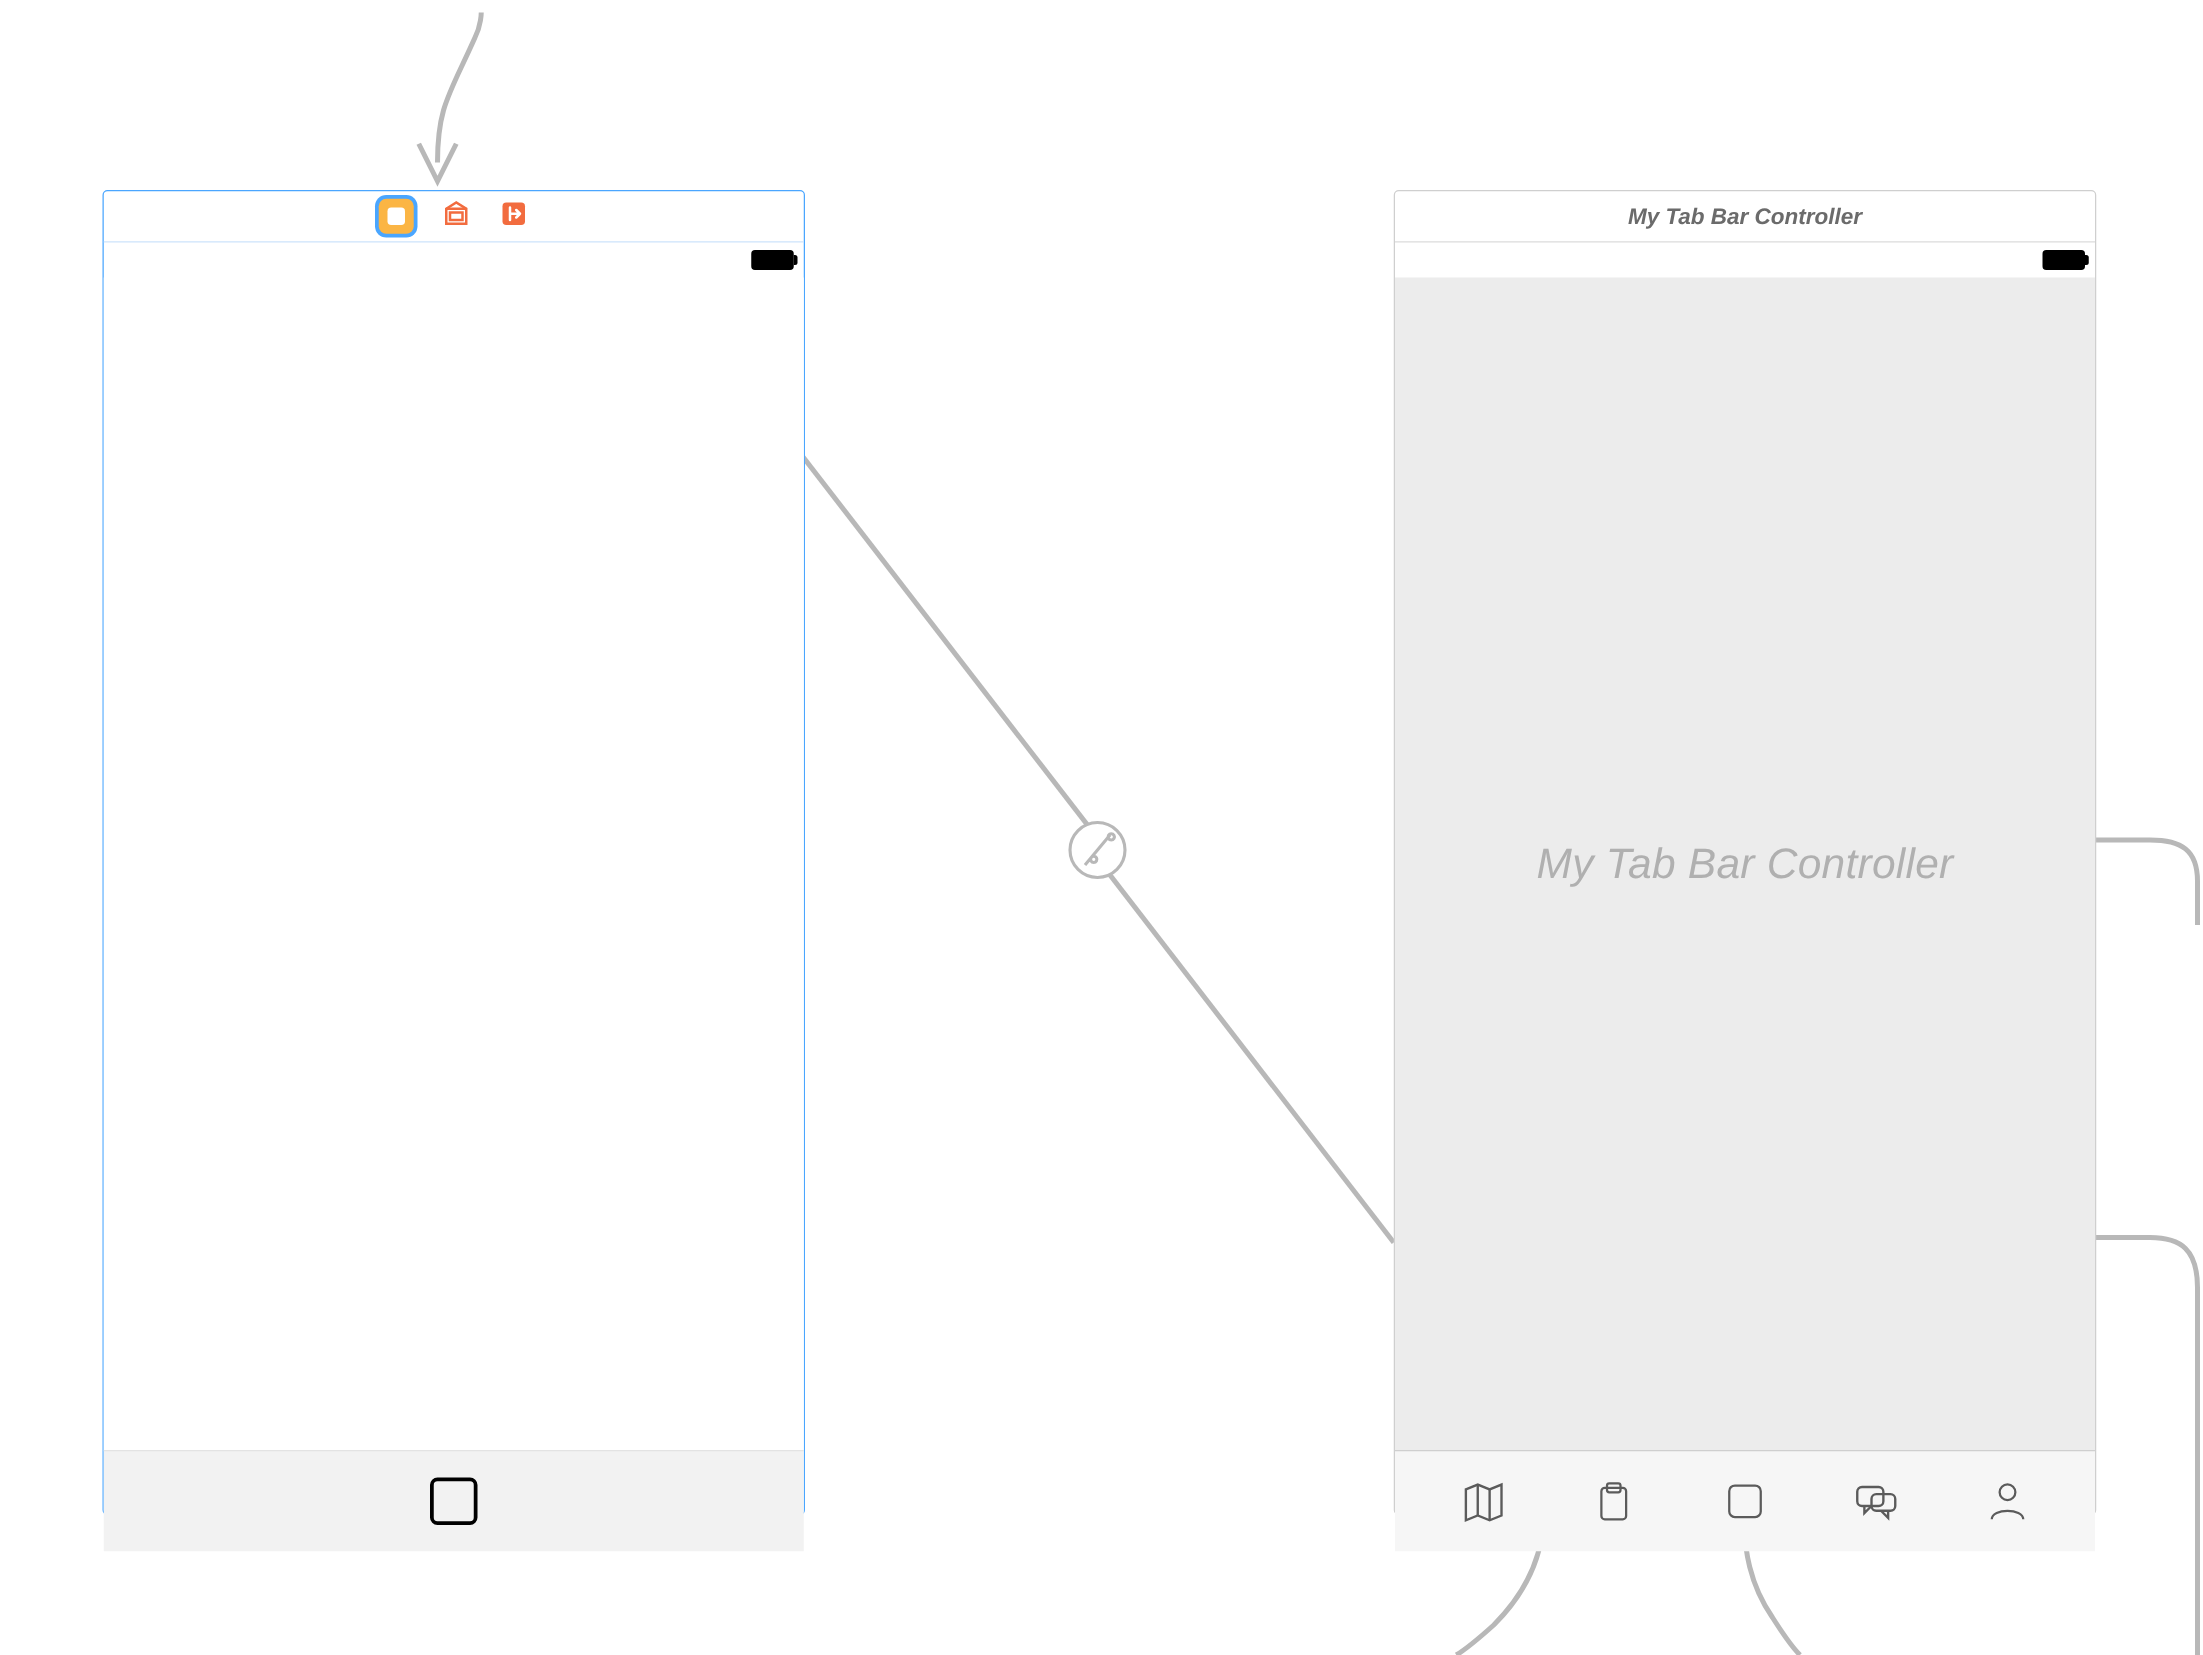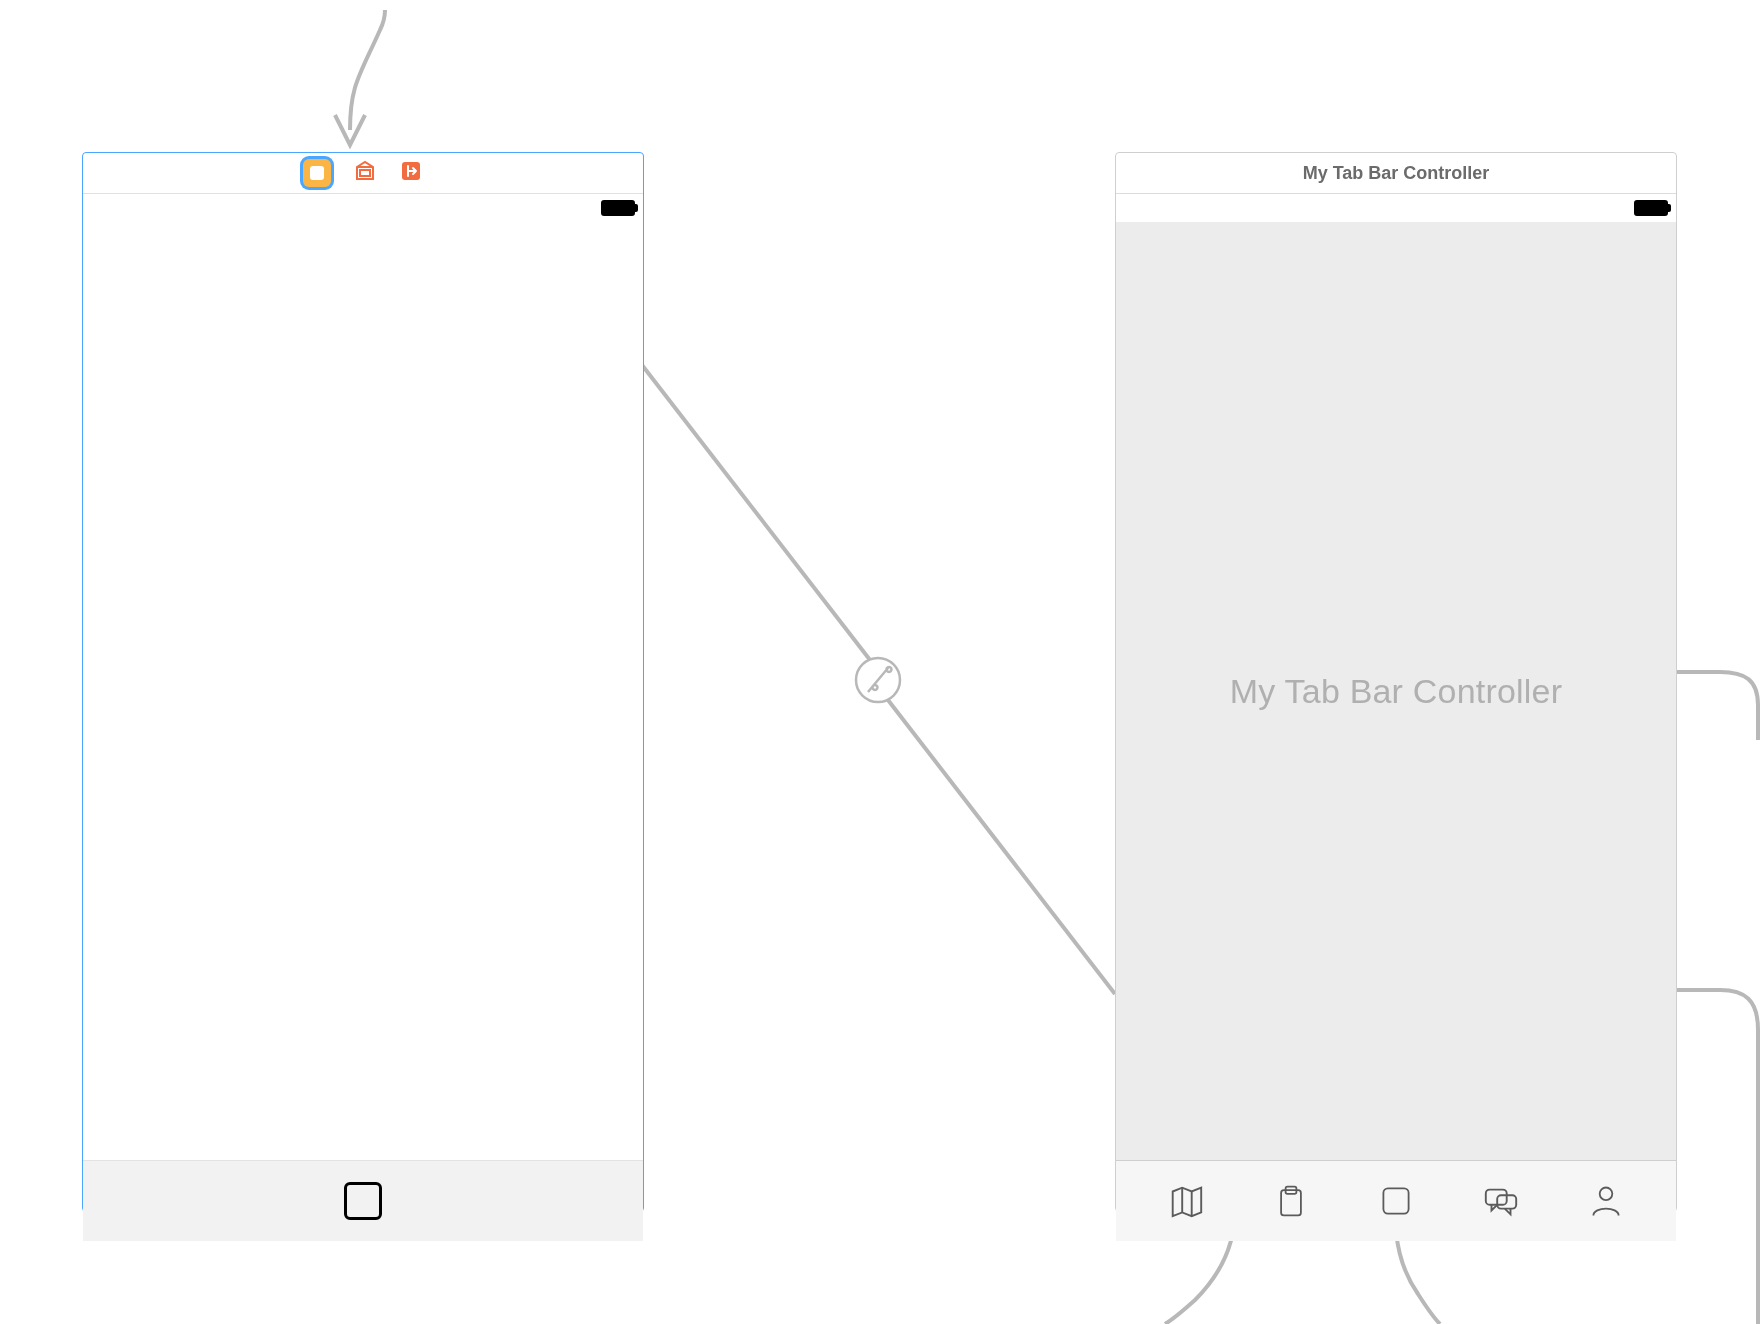--- a/index.html
+++ b/index.html
@@ -10,20 +10,21 @@
     background: #ffffff;
     font-family: -apple-system, "Helvetica Neue", Helvetica, Arial, sans-serif;
     overflow: hidden;
     position: relative;
   }
 
   .canvas {
     position: relative;
     width: 1762px;
     height: 1324px;
+    font-style: italic;
   }
 
   
   .scene {
     position: absolute;
     border: 1px solid #cfcfcf;
     background: #ffffff;
     border-radius: 4px;
     box-shadow: 0 0 0 0 rgba(0,0,0,0);
   }

